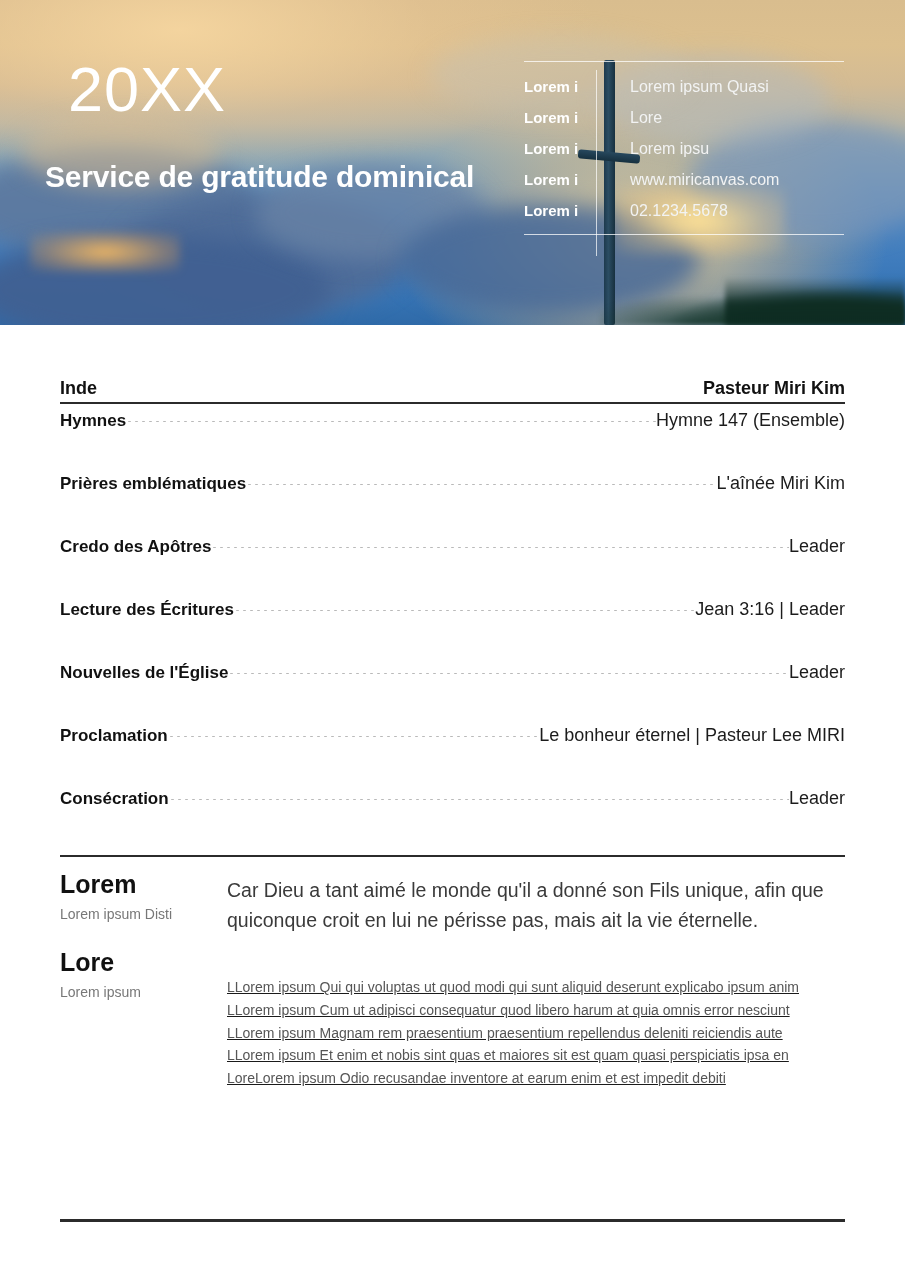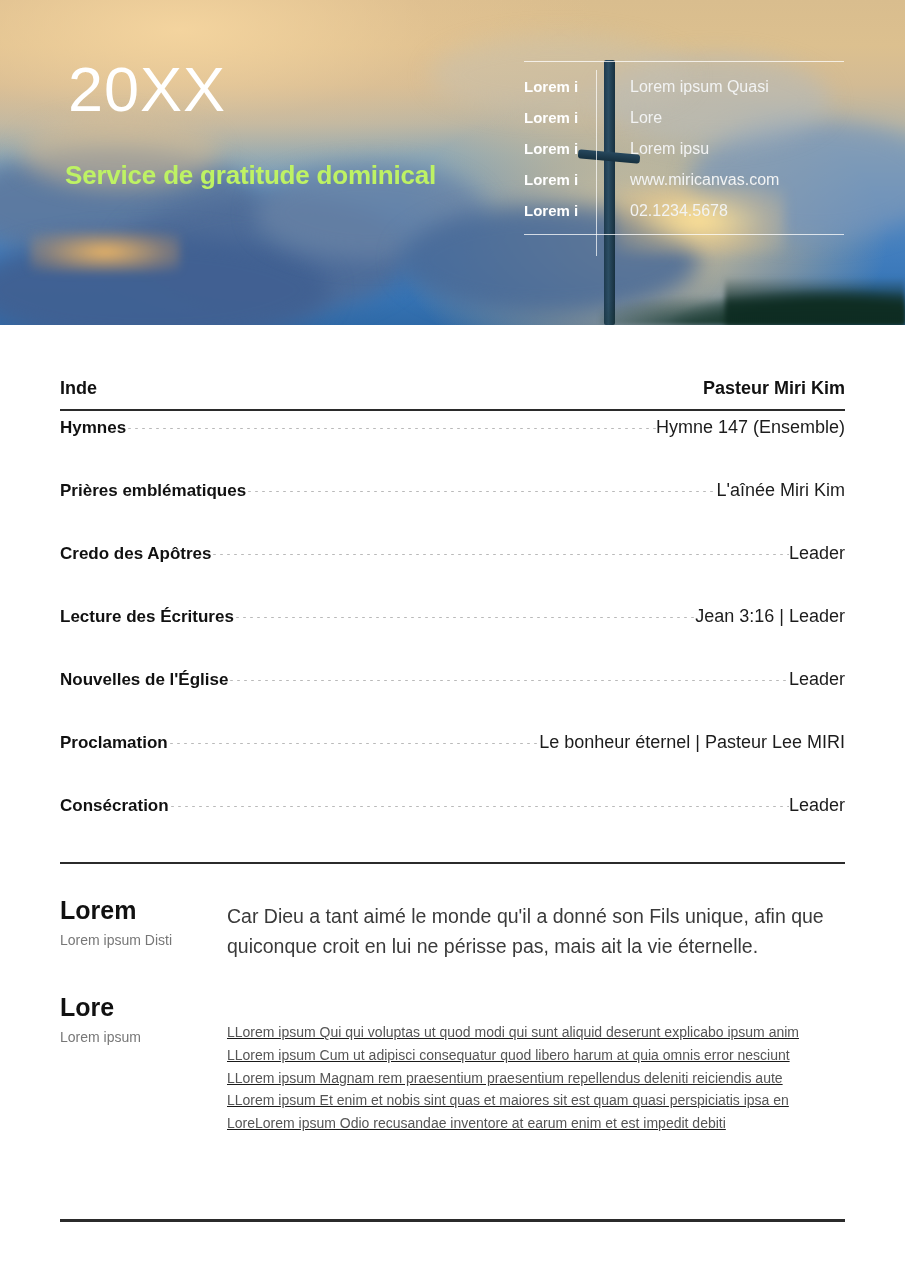--- a/index.html
+++ b/index.html
@@ -90,23 +90,23 @@
     background: linear-gradient(180deg, rgba(16,48,38,0) 0%, rgba(14,44,34,0.9) 60%, #0e2c22 100%);
     filter: blur(2.5px);
   }
 
   .hero-year {
     position: absolute; left: 68px; top: 58px;
     font-size: 63px; font-weight: 300; letter-spacing: 1px;
     color: #ffffff; line-height: 1;
   }
   .hero-sub {
-    position: absolute; left: 65px; top: 160px;
-    font-size: 26px; font-weight: bold; letter-spacing: -0.2px;
-    color: #bef264;
+    position: absolute; left: 45px; top: 160px;
+    font-size: 30px; font-weight: bold; letter-spacing: -0.2px;
+    color: #ffffff;
   }
 
   
   .info-table {
     position: absolute; left: 524px; top: 61px; width: 320px;
     border-top: 1.6px solid rgba(255,255,255,0.75);
     border-bottom: 1.6px solid rgba(255,255,255,0.75);
     padding: 9px 0 8px 0;
   }
   .info-row {
@@ -127,21 +127,21 @@
     font-size: 16px; font-weight: 400; color: #f2f3f3;
     white-space: nowrap;
     text-align: center;
   }
 
   
   .content { padding: 0 60px; }
 
   .prog-head {
     display: flex; justify-content: space-between; align-items: baseline;
-    padding-top: 53px; padding-bottom: 10px;
+    padding-top: 53px; padding-bottom: 3px;
     border-bottom: 2px solid #2b2b2b;
   }
   .prog-head-left, .prog-head-right {
     font-size: 18px; font-weight: bold; color: #111111;
   }
 
   .prog-list { padding-top: 6px; }
   .prog-row {
     display: flex; align-items: baseline;
     height: 63px;
@@ -168,21 +168,21 @@
   }
 
   .prog-bottom-rule {
     border-bottom: 2px solid #2b2b2b;
     margin-top: 4px;
   }
 
   
   .sec {
     display: flex;
-    padding-top: 33px;
+    padding-top: 14px;
   }
   .sec-left { width: 167px; flex: 0 0 167px; }
   .sec-title {
     font-size: 25px; font-weight: bold; color: #111111; line-height: 1.1;
   }
   .sec-subtitle {
     font-size: 14px; font-weight: 400; color: #777777; margin-top: 7px;
   }
   .sec-body-scripture {
     flex: 1 1 auto;

